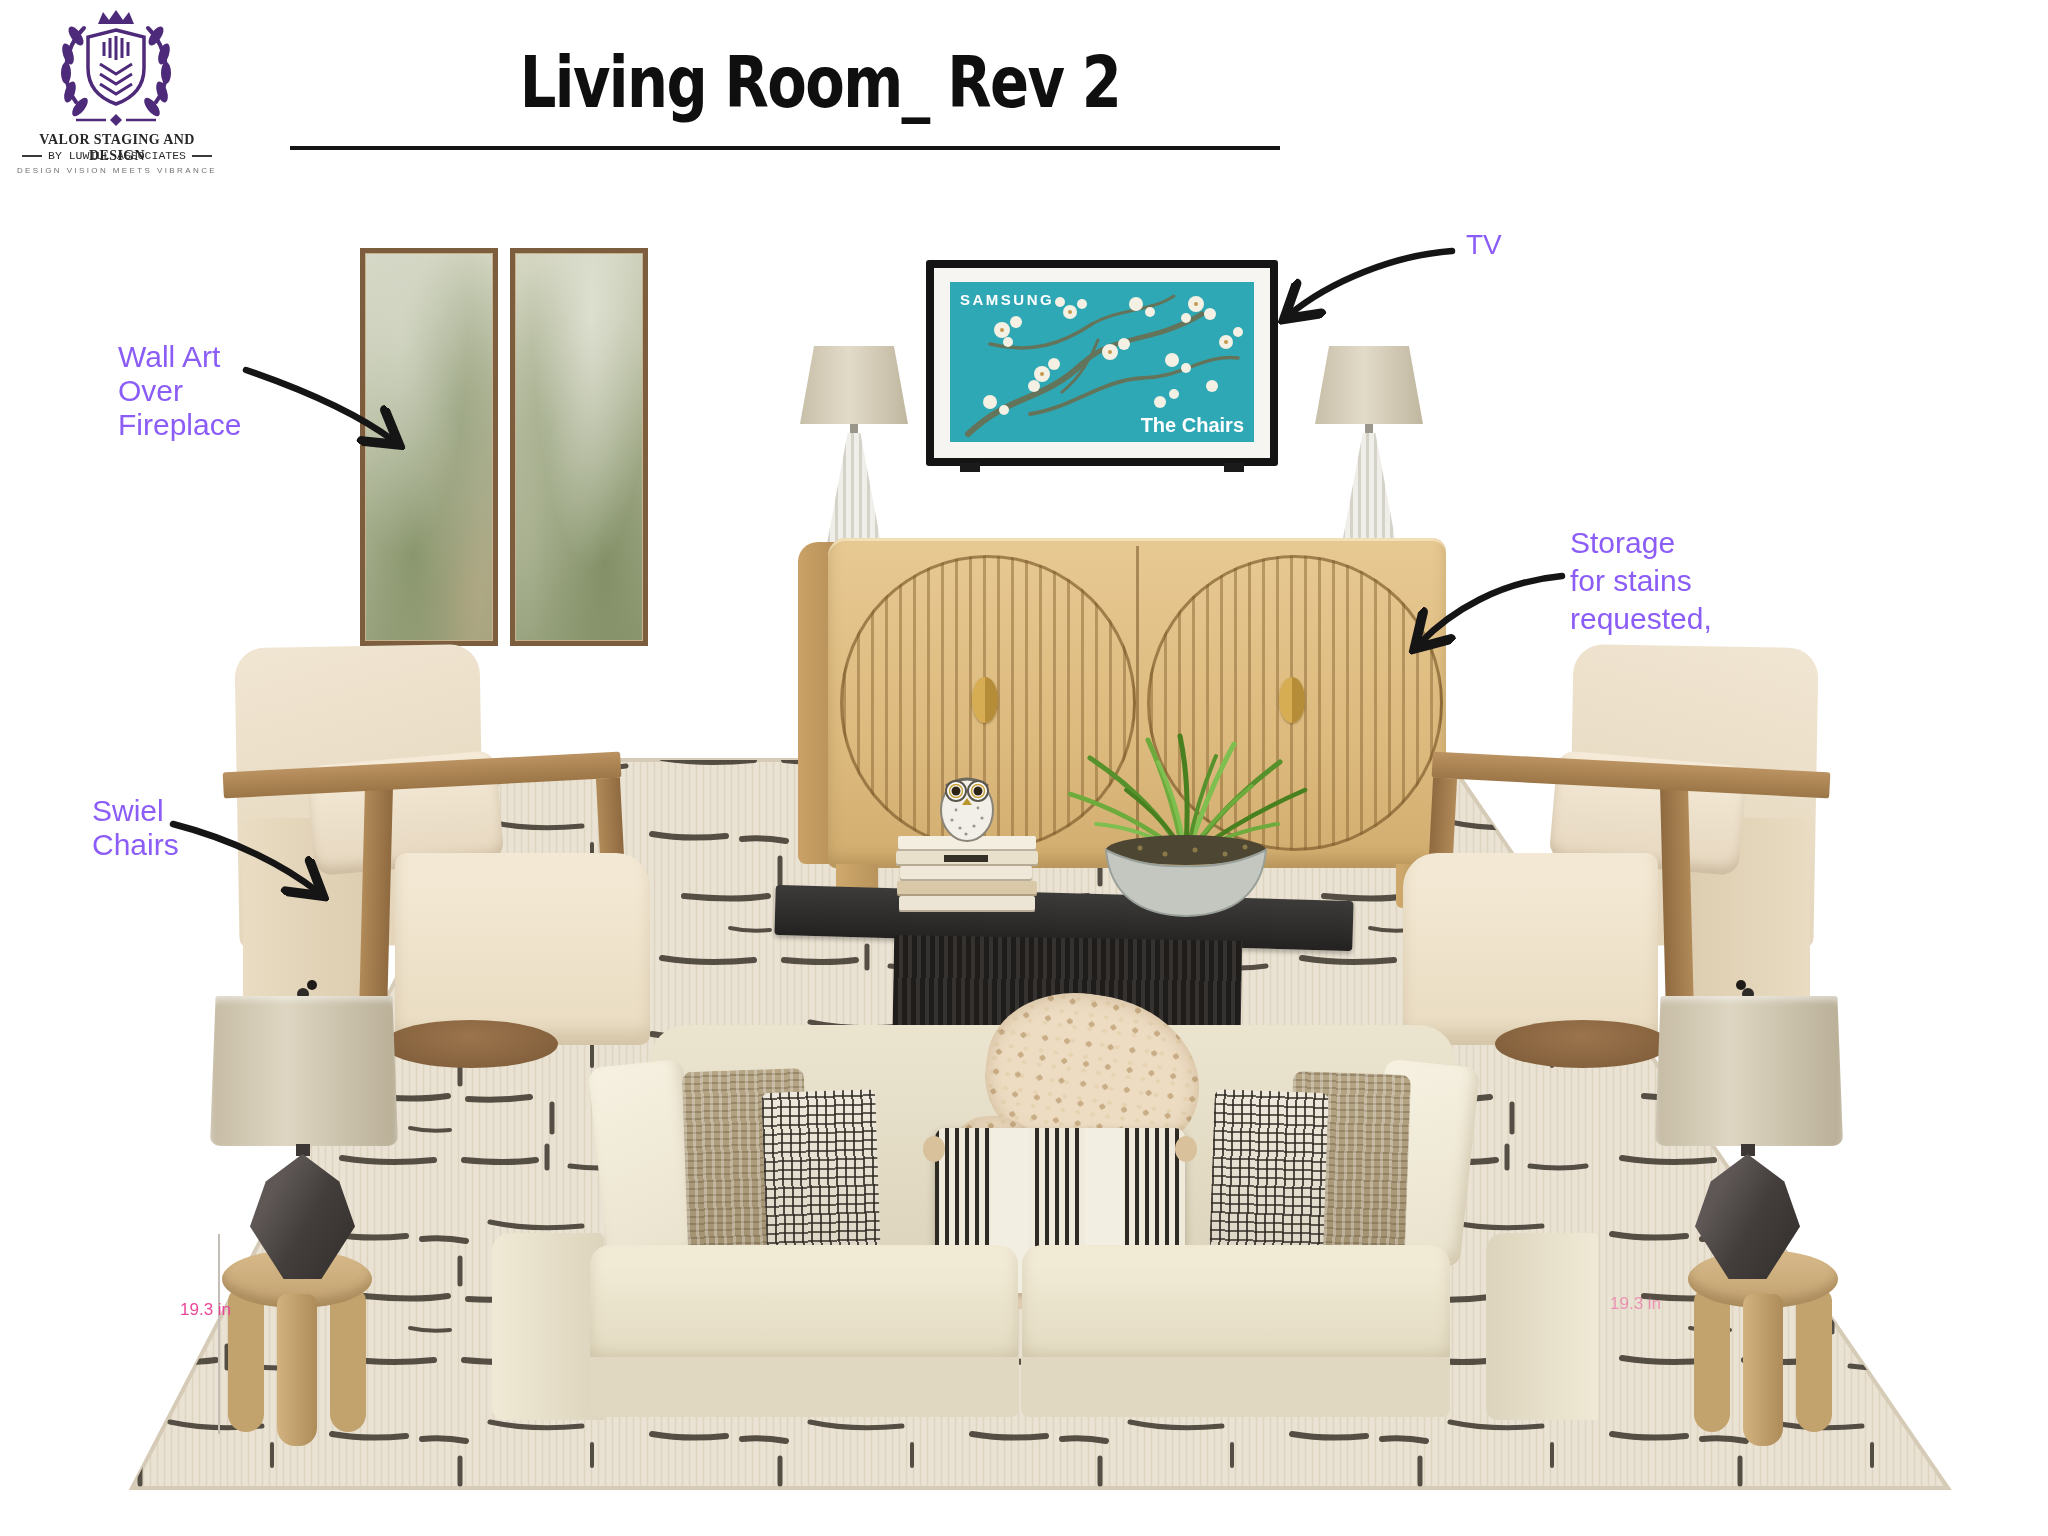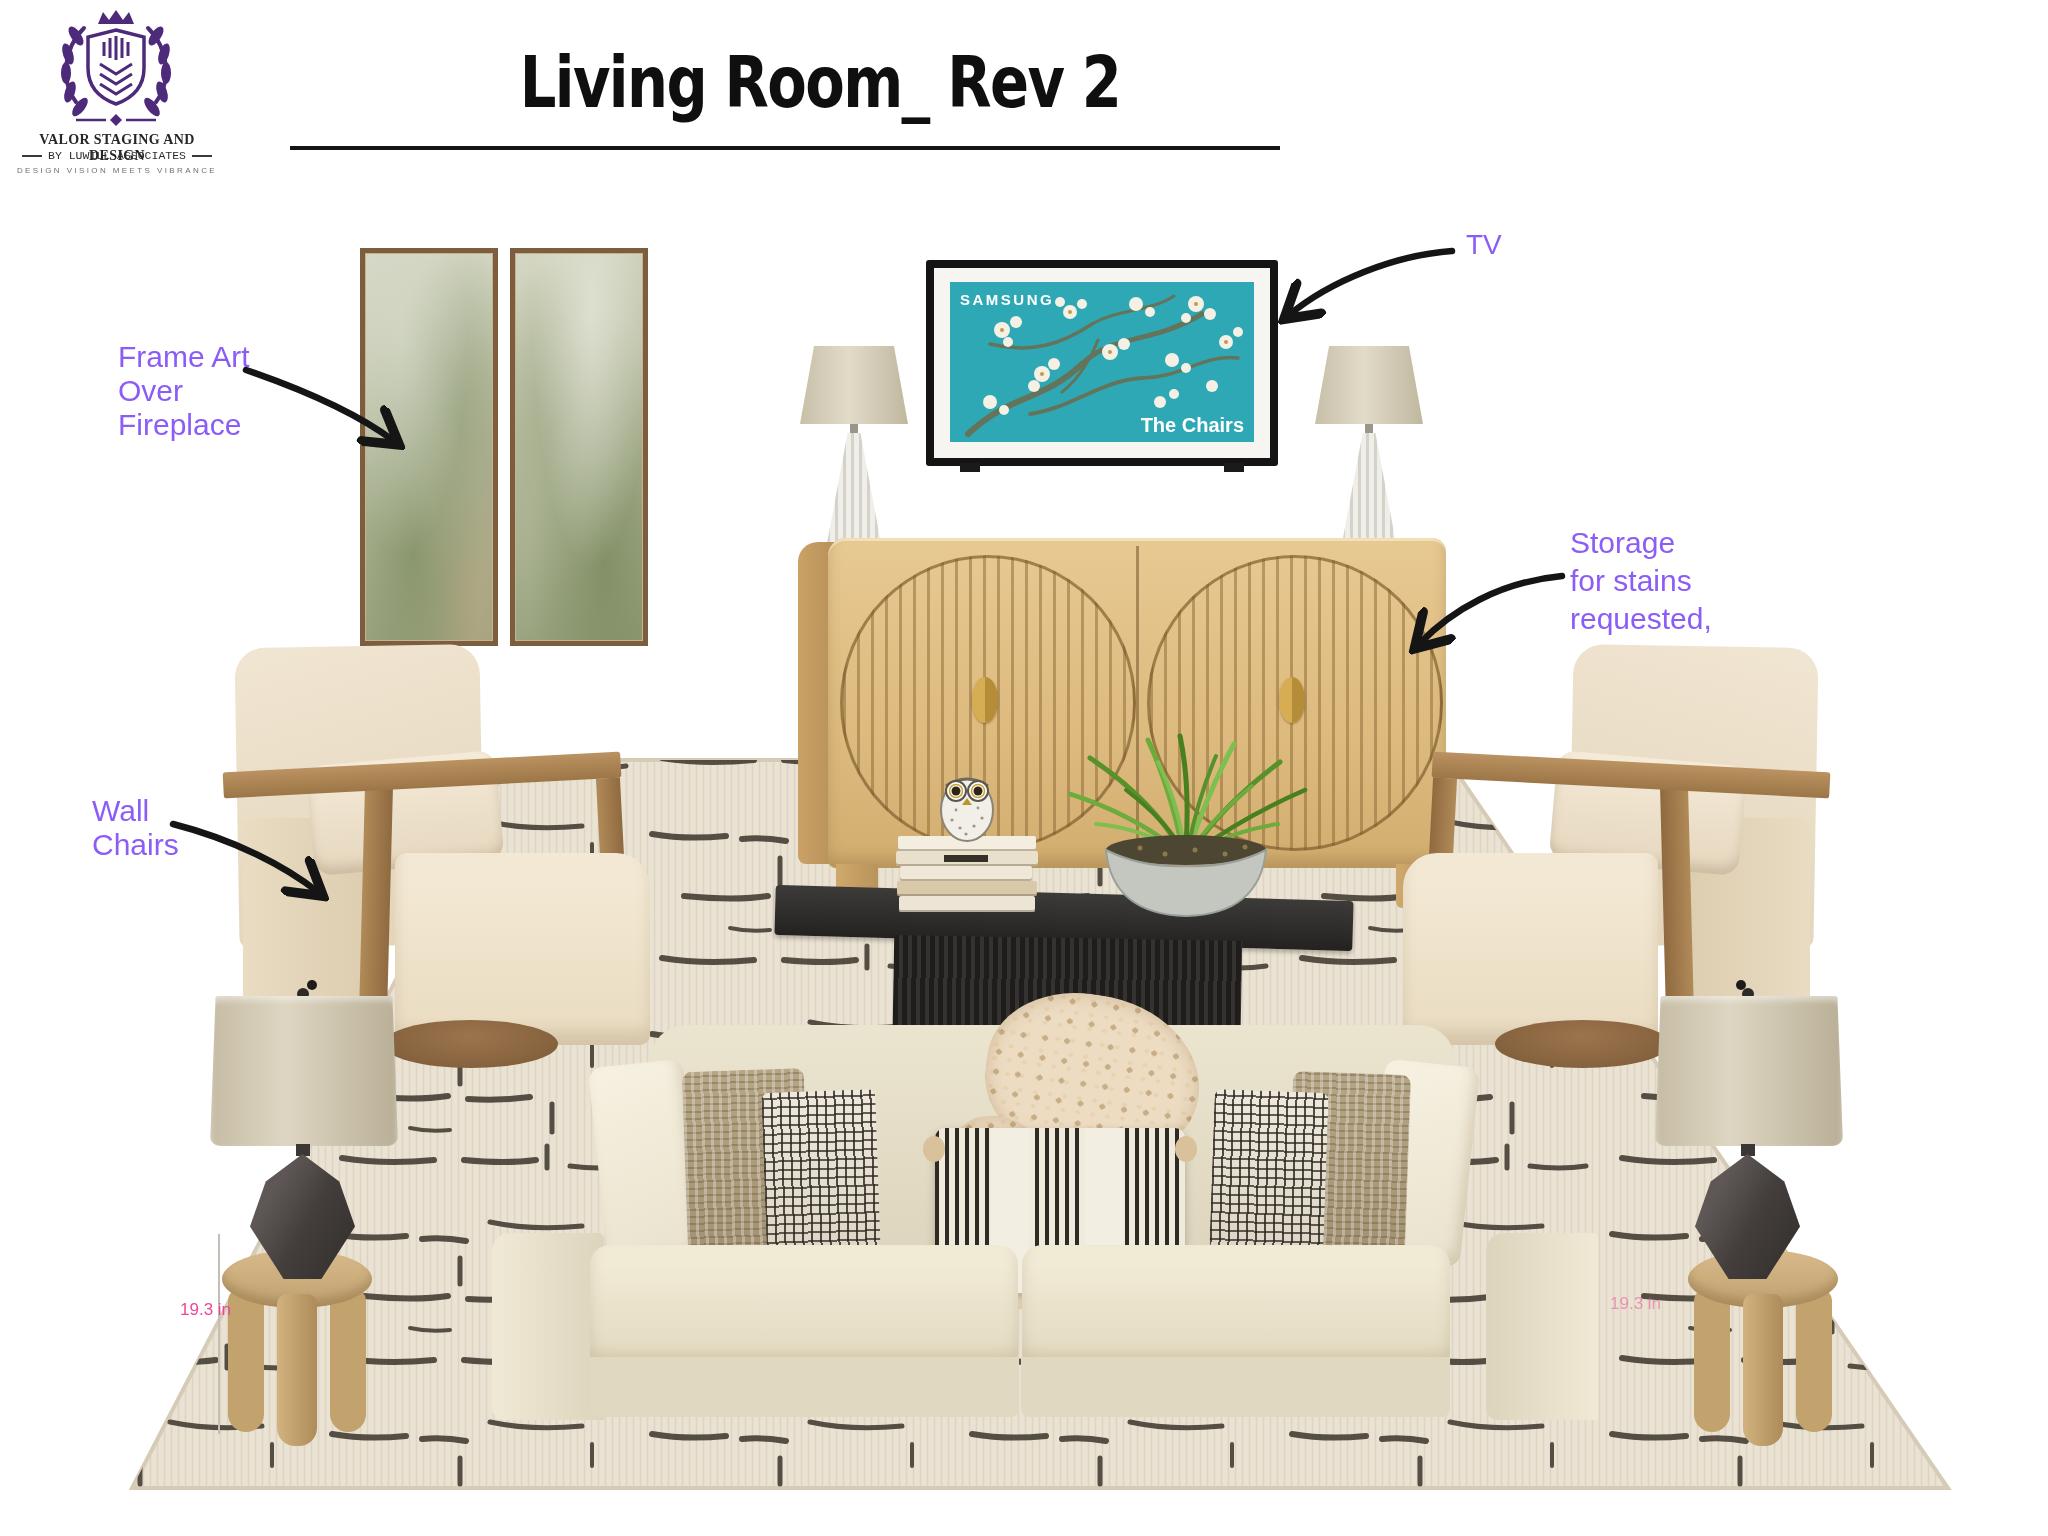--- a/index.html
+++ b/index.html
@@ -397,32 +397,32 @@
   </div>
   <div class="a" style="left:1650px;top:988px;width:195px;height:300px;">
     <div class="a tl-finial" style="left:92px;top:0;width:12px;height:12px;"></div>
     <div class="a tl-shade" style="left:5px;top:8px;width:188px;height:150px;"></div>
     <div class="a tl-neck" style="left:91px;top:156px;width:14px;height:12px;"></div>
     <div class="a tl-base" style="left:45px;top:166px;width:105px;height:125px;"></div>
   </div>
   <div class="a dim-label faint" style="left:1610px;top:1294px;">19.3 in</div>
 
   <div class="a callout" style="left:118px;top:340px;">
-    <div>Frame Art</div>
+    <div>Wall Art</div>
     <div>Over</div>
     <div>Fireplace</div>
   </div>
   <div class="a callout small" style="left:1466px;top:228px;">TV</div>
   <div class="a callout" style="left:1570px;top:524px;line-height:38px;">
     <div>Storage</div>
     <div>for stains</div>
     <div>requested,</div>
   </div>
   <div class="a callout" style="left:92px;top:794px;">
-    <div>Wall</div>
+    <div>Swiel</div>
     <div>Chairs</div>
   </div>
 
   <svg class="a note-layer" style="left:0;top:0;" width="2048" height="1536" viewBox="0 0 2048 1536">
     <defs>
       <marker id="ah" viewBox="0 0 14 14" refX="10" refY="7" markerWidth="7" markerHeight="7" orient="auto">
         <path d="M2,1 L12,7 L2,13" fill="none" stroke="#151515" stroke-width="3" stroke-linecap="round"></path>
       </marker>
     </defs>
     <g fill="none" stroke="#151515" stroke-width="6.5" stroke-linecap="round">

